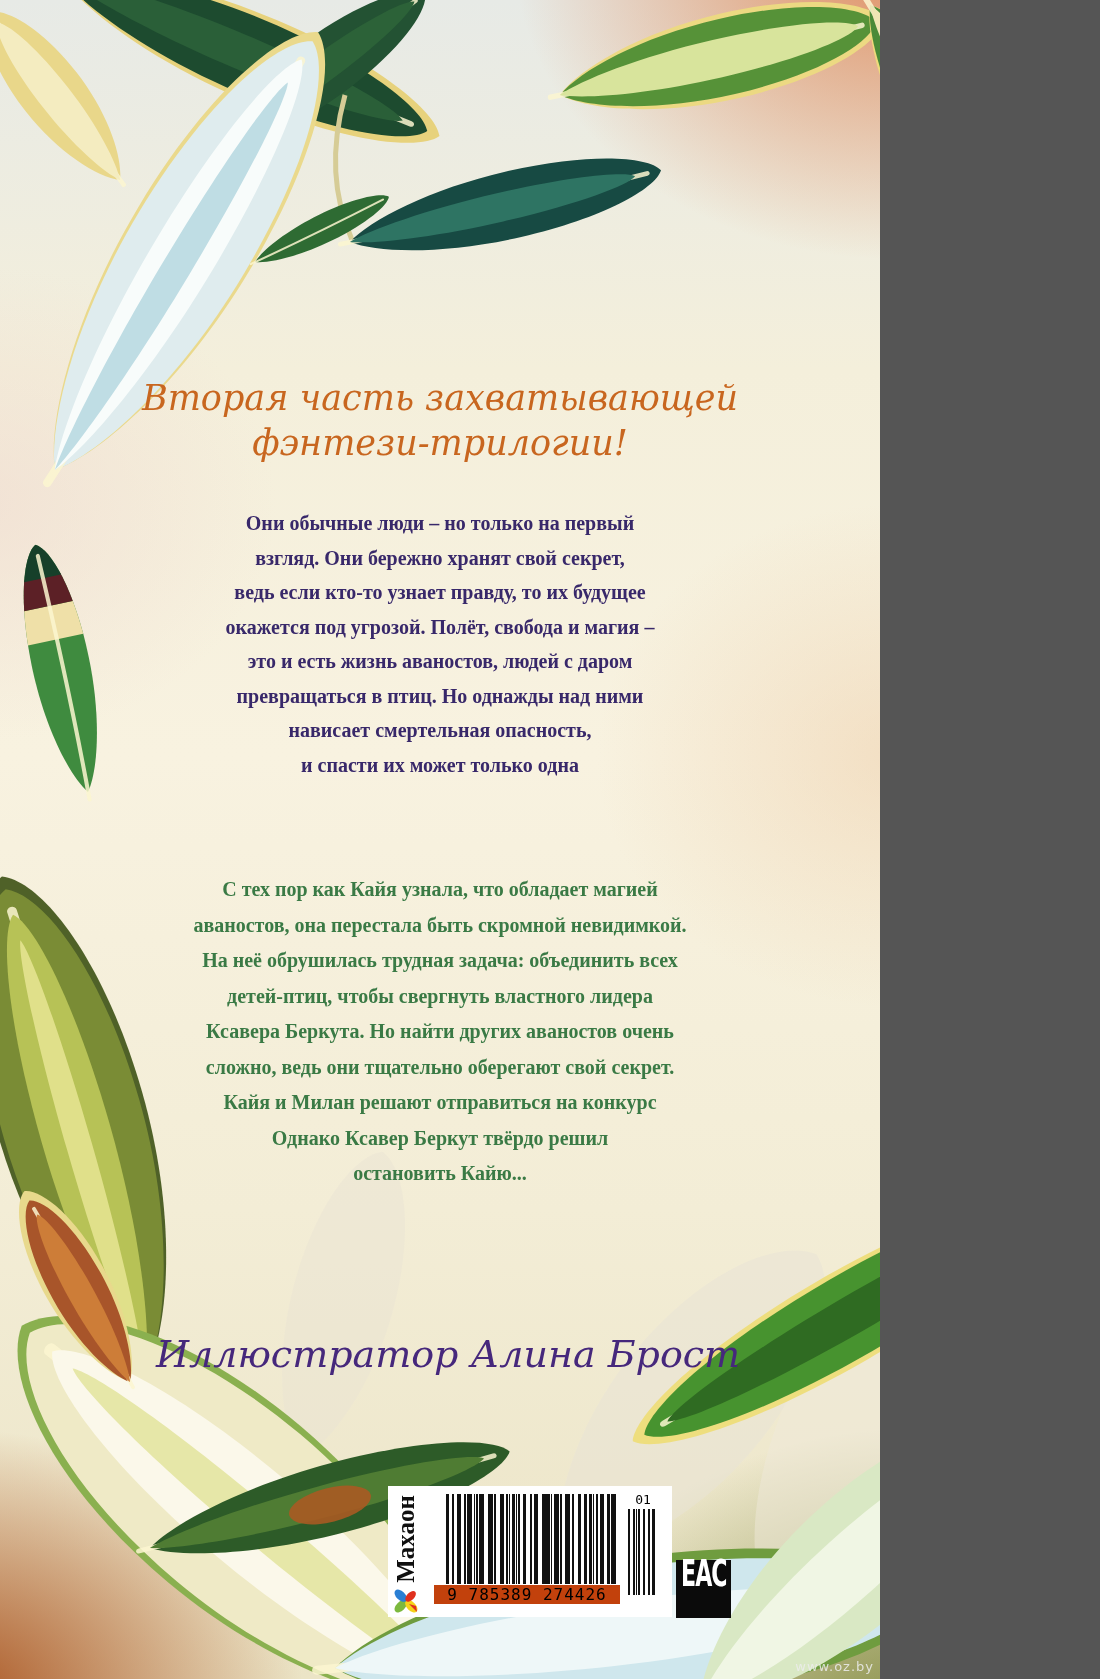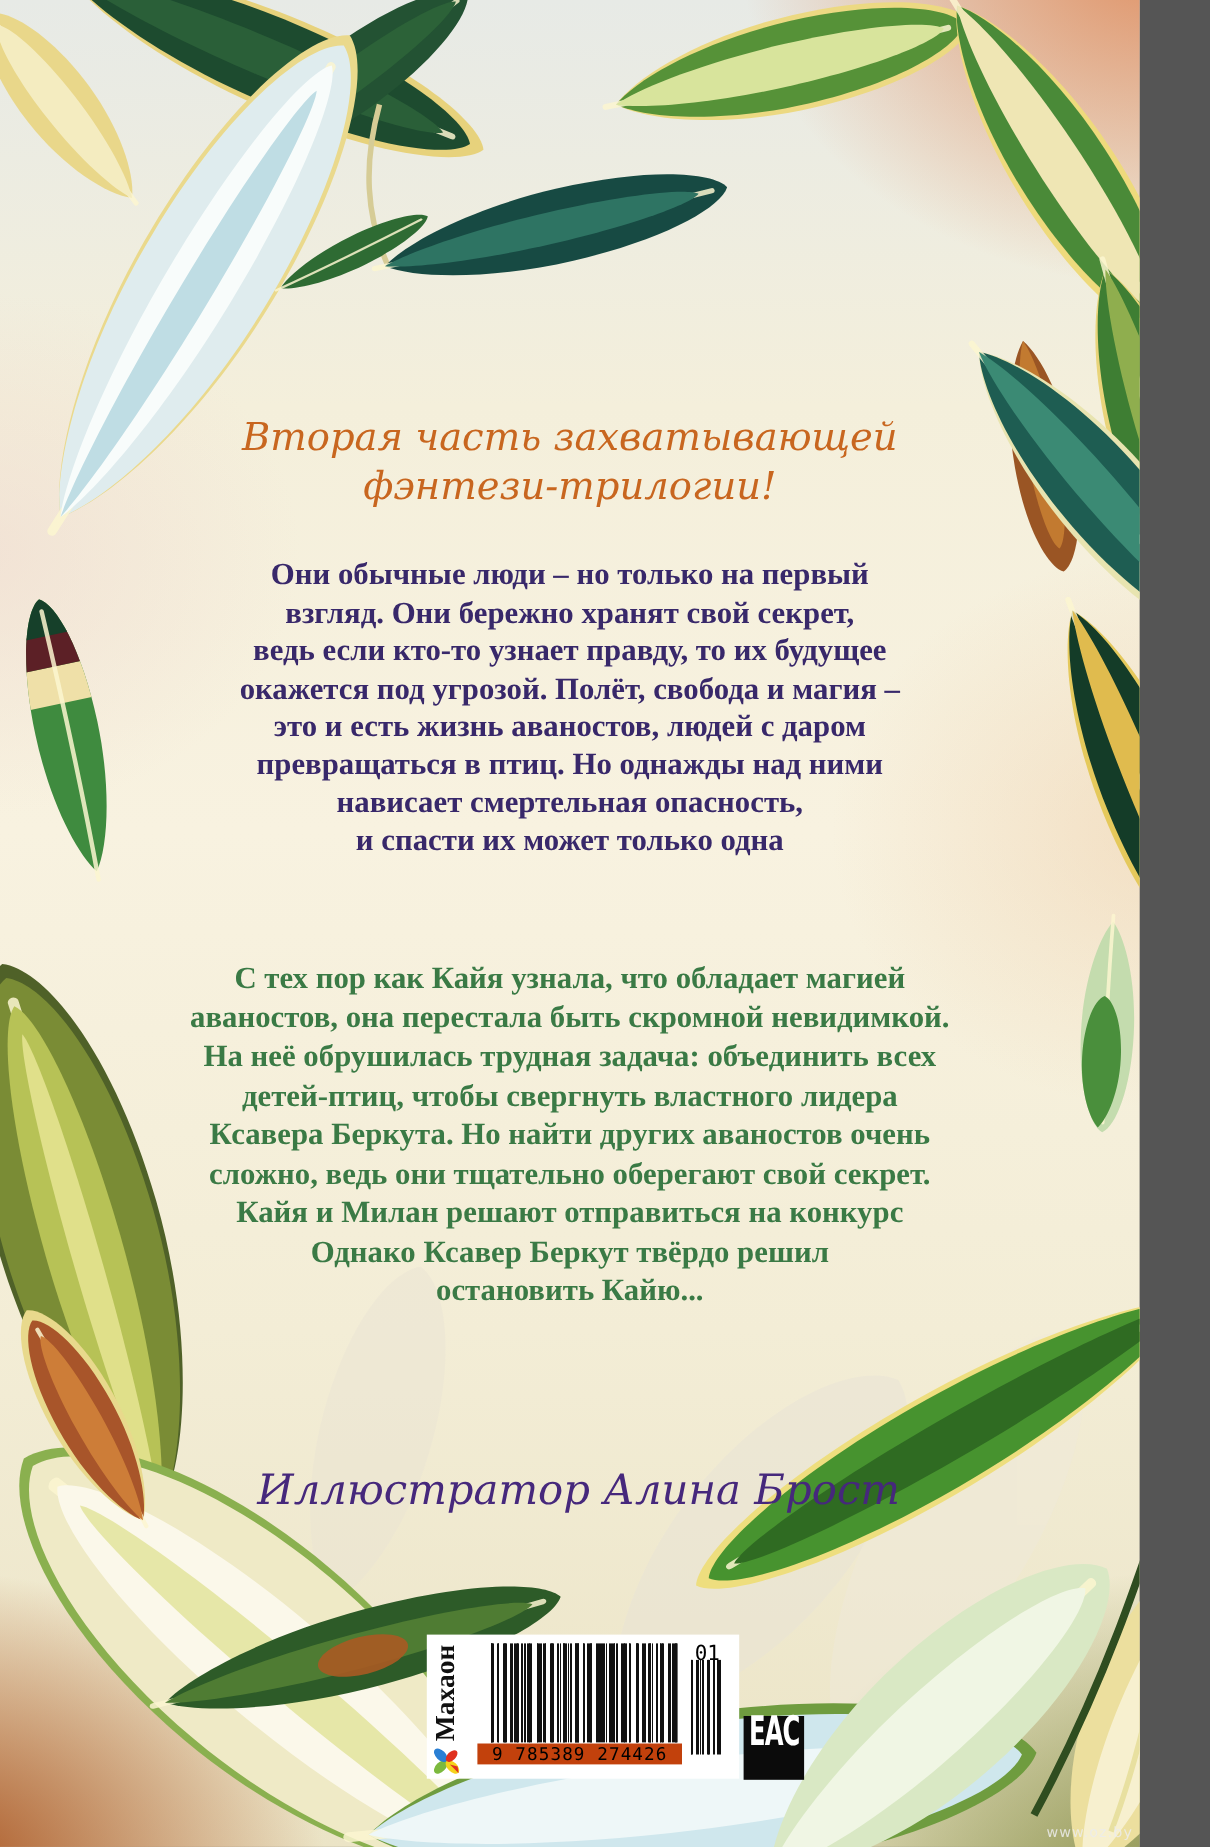--- a/index.html
+++ b/index.html
@@ -1,35 +1,35 @@
 <!DOCTYPE html>
 <html><head>
 <meta charset="utf-8">
 <style>
   html,body{margin:0;padding:0;background:#555;}
   .cover{
-    position:relative;width:1036px;height:1679px;overflow:hidden;
+    position:relative;width:880px;height:1679px;overflow:hidden;
     font-family:"Liberation Serif",serif;
     background:
       radial-gradient(620px 500px at 102% -3%, rgba(223,137,88,.95) 0%, rgba(223,137,88,0) 62%),
       radial-gradient(560px 430px at -5% 101%, rgba(168,80,28,.95) 0%, rgba(168,80,28,0) 62%),
       radial-gradient(660px 530px at 104% 104%, rgba(118,128,50,.9) 0%, rgba(118,128,50,0) 60%),
       radial-gradient(430px 360px at 102% 45%, rgba(236,200,160,.45) 0%, rgba(236,200,160,0) 70%),
       radial-gradient(420px 340px at -2% 30%, rgba(238,213,205,.5) 0%, rgba(238,213,205,0) 70%),
       linear-gradient(180deg,#e7eae6 0%,#f4efdb 22%,#f8f2e0 45%,#f3edd6 72%,#ebe4c6 100%);
   }
   .art{position:absolute;inset:0;}
   .content{position:absolute;inset:0;text-align:center;}
   .content div{white-space:nowrap;}
   .heading{
     position:absolute;top:376px;left:0;right:0;
     font-family:"DejaVu Serif",serif;font-style:italic;
     font-size:35px;line-height:45px;color:#c8661f;
   }
-  .blurb{position:absolute;left:50px;right:50px;font-weight:bold;font-size:28px;}
+  .blurb{position:absolute;left:50px;right:50px;font-weight:bold;font-size:20px;}
   .blurb.purple{top:506px;line-height:34.5px;color:#38286a;}
   .blurb.green{top:872px;line-height:35.5px;color:#3a7a45;}
   .illustrator{
     position:absolute;top:1332px;left:0;right:0;text-align:center;
     font-family:"DejaVu Serif",serif;font-style:italic;
     font-size:38px;color:#46287c;margin-left:16px;
   }
   .barcode-box{position:absolute;left:388px;top:1486px;width:284px;height:131px;background:#fff;}
   .mahaon{position:absolute;left:0;top:0;width:40px;height:131px;}
   .mahaon-text{
@@ -44,21 +44,21 @@
       repeating-linear-gradient(90deg,#111 0 2px,transparent 2px 6px),
       repeating-linear-gradient(90deg,#111 0 3px,transparent 3px 11px),
       repeating-linear-gradient(90deg,#111 0 1px,transparent 1px 7px);
   }
   .digits{
     position:absolute;left:46px;top:99px;width:186px;text-align:center;
     font-family:"DejaVu Sans Mono",monospace;font-size:16px;letter-spacing:1px;color:#000;background:#c2410c;
   }
   .addon-label{
     position:absolute;left:238px;top:6px;width:34px;text-align:center;
-    font-family:"DejaVu Sans Mono",monospace;font-size:19px;color:#000;
+    font-family:"DejaVu Sans Mono",monospace;font-size:13px;color:#000;
   }
   .addon-bars{
     position:absolute;left:240px;top:23px;width:30px;height:86px;
     background:
       repeating-linear-gradient(90deg,#111 0 2px,transparent 2px 5px),
       repeating-linear-gradient(90deg,#111 0 1px,transparent 1px 8px);
   }
   .eac{
     position:absolute;left:676px;top:1560px;width:55px;height:58px;background:#0b0b0b;
     display:flex;align-items:flex-start;justify-content:center;

